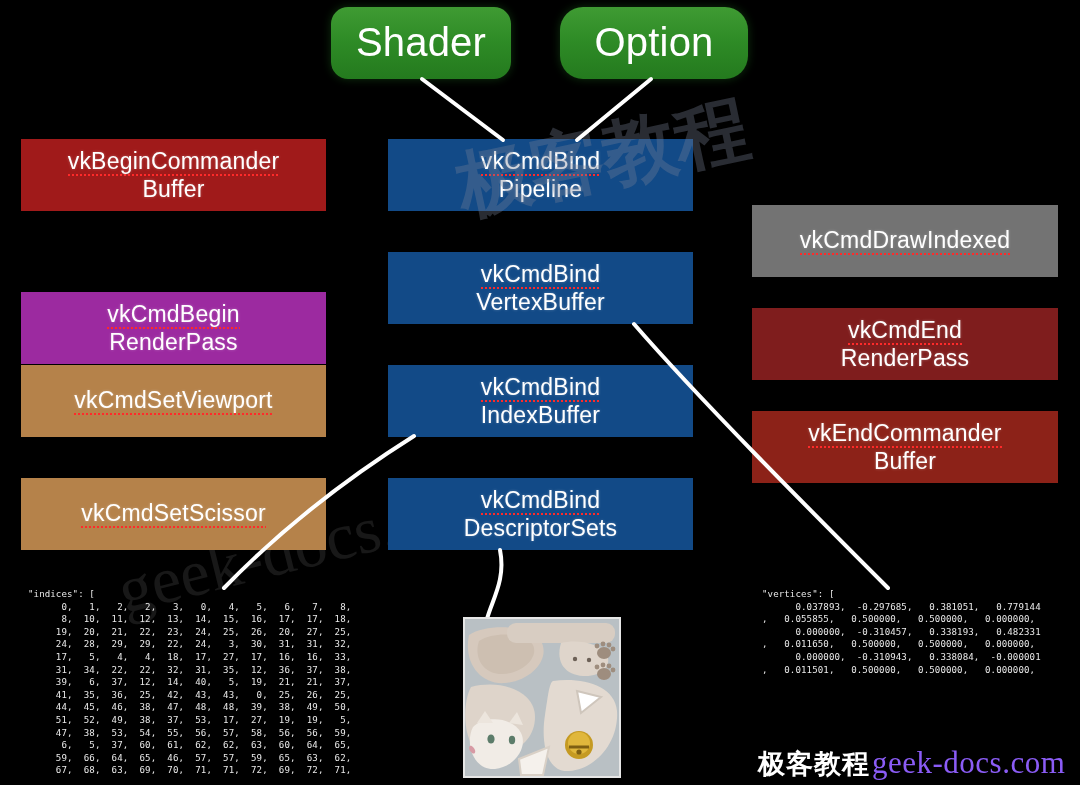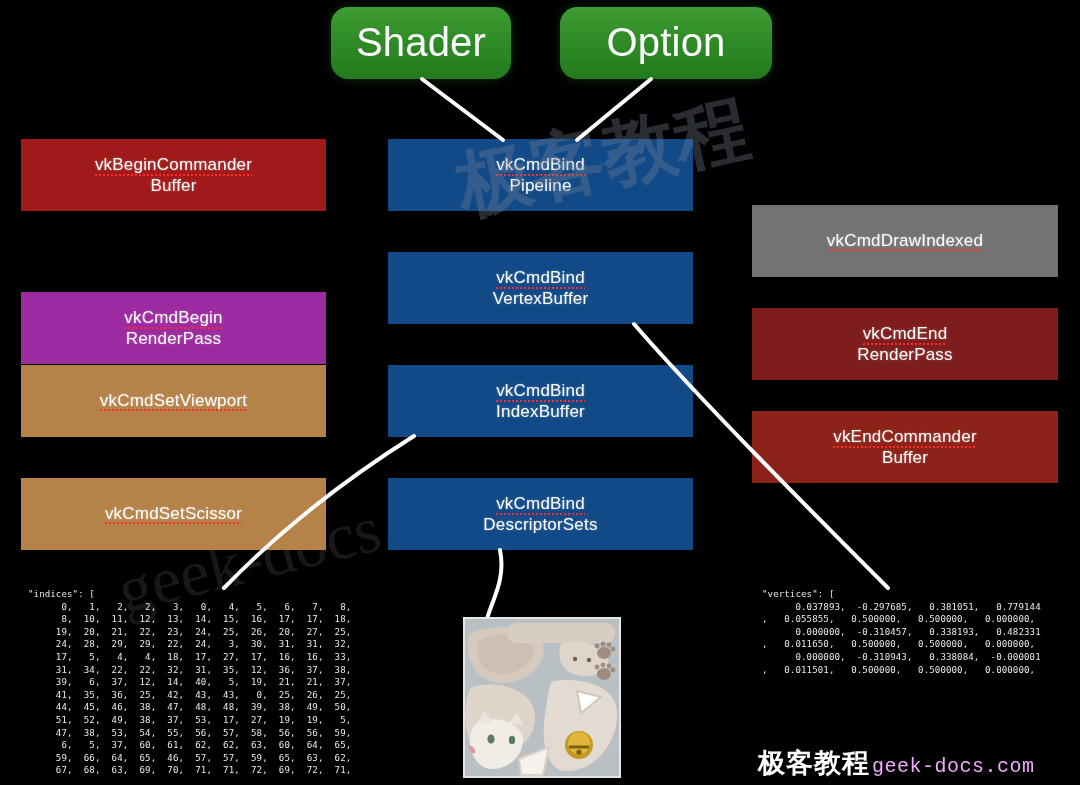--- a/index.html
+++ b/index.html
@@ -19,21 +19,21 @@
   
   .node {
     position: absolute;
     box-sizing: border-box;
     display: flex;
     flex-direction: column;
     align-items: center;
     justify-content: center;
     text-align: center;
     color: #ffffff;
-    font-size: 17px;
+    font-size: 23px;
     line-height: 1.14;
     letter-spacing: .2px;
     z-index: 4;
     text-shadow: 0 0 3px rgba(255,255,255,.30);
   }
   .node .ln { display: block; white-space: nowrap; }
   
   .node .ln.sq {
     background-image: repeating-linear-gradient(
       90deg, #ff2a2a 0px, #ff2a2a 2px, rgba(255,0,0,0) 2px, rgba(255,0,0,0) 4px);
@@ -96,23 +96,23 @@
     white-space: nowrap;
   }
   .brand .cjk {
     font-family: "DejaVu Serif", serif;
     font-weight: 700;
     font-size: 27px;
     color: #ffffff;
     letter-spacing: 1px;
   }
   .brand .dom {
-    font-family: Liberation Mono, monospace;
-    font-size: 20px;
-    color: #f0abfc;
+    font-family: Liberation Serif, serif;
+    font-size: 31px;
+    color: #8b5cf6;
     letter-spacing: .5px;
     margin-left: 2px;
   }
 
   
   #links {
     position: absolute;
     left: 0; top: 0;
     width: 1080px; height: 785px;
     z-index: 6;
@@ -146,21 +146,21 @@
 
     <path d="M 500 550 C 506 580, 492 600, 487 619" stroke="#ffffff" stroke-width="4" fill="none" stroke-linecap="round"></path>
 
     <path d="M 634 324 C 700 400, 810 510, 888 588" stroke="#ffffff" stroke-width="4" fill="none" stroke-linecap="round"></path>
   </svg>
 
   <div class="node capsule" style="left:331px; top:7px; width:180px; height:72px;">
     <span class="ln">Shader</span>
   </div>
 
-  <div class="node capsule" style="left:560px; top:7px; width:212px; height:72px;">
+  <div class="node capsule" style="left:560px; top:7px; width:188px; height:72px;border-radius:23px;">
     <span class="ln">Option</span>
   </div>
 
   <div class="node" style="left:21px; top:139px; width:305px; height:72px; background:#a01a1a;">
     <span class="ln sq">vkBeginCommander</span>
     <span class="ln">Buffer</span>
   </div>
 
   <div class="node" style="left:21px; top:252px; width:305px; height:72px; background:#9c2aa0;margin-top:40px;">
     <span class="ln sq">vkCmdBegin</span>

